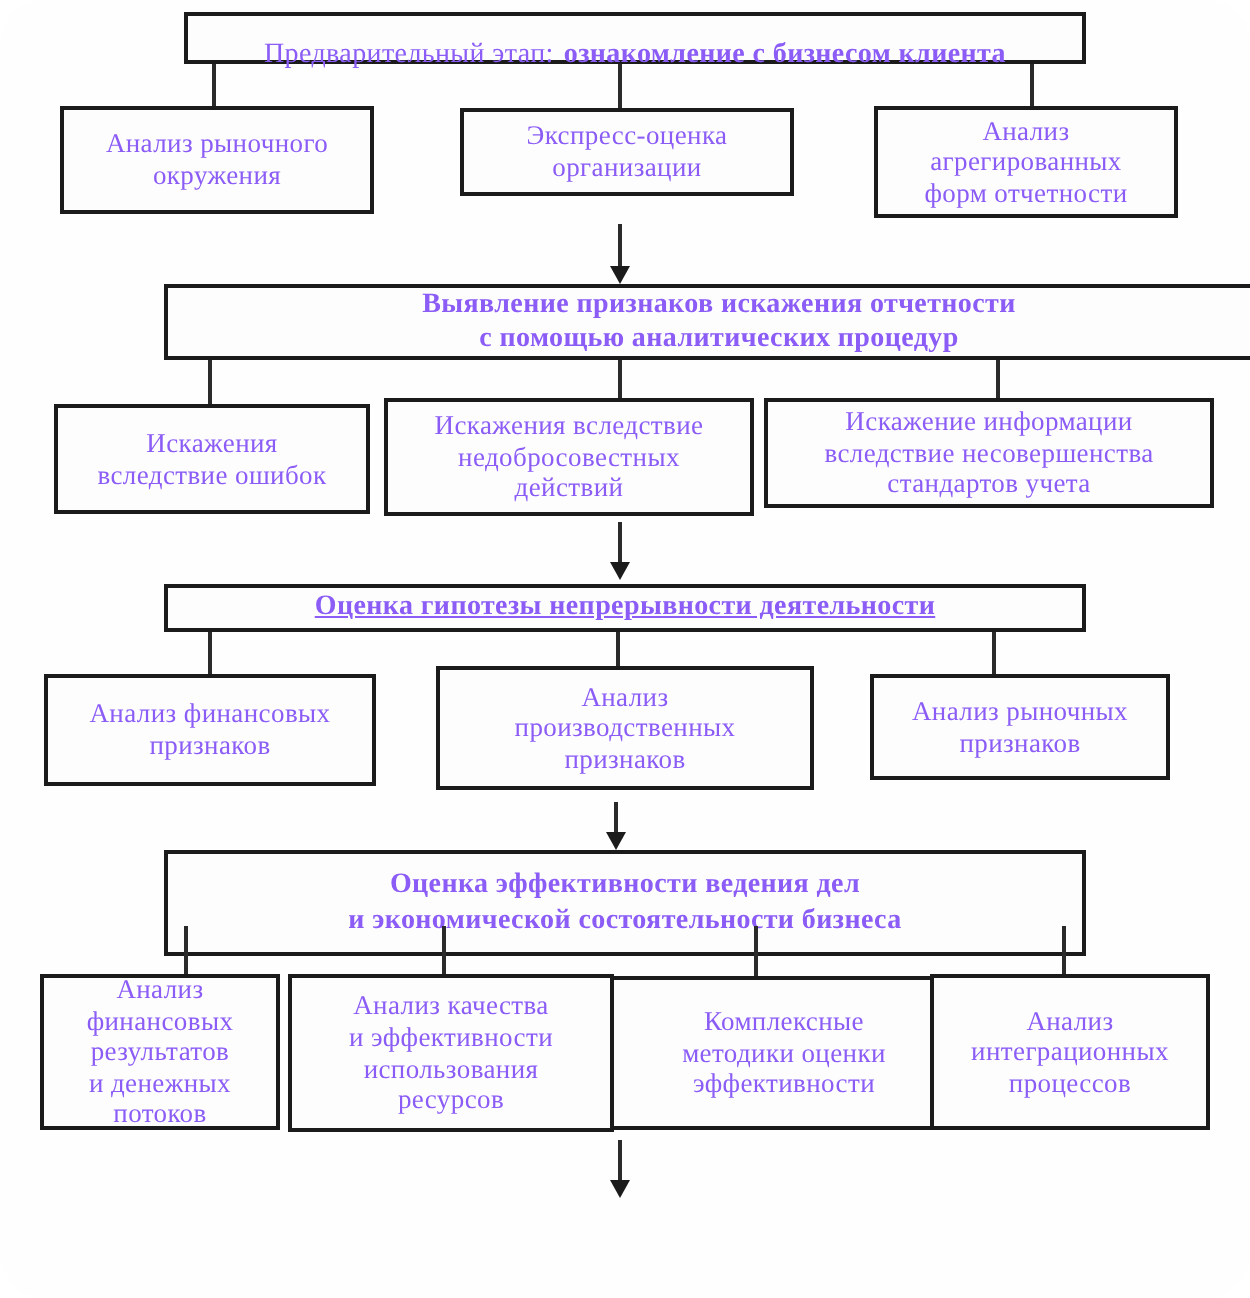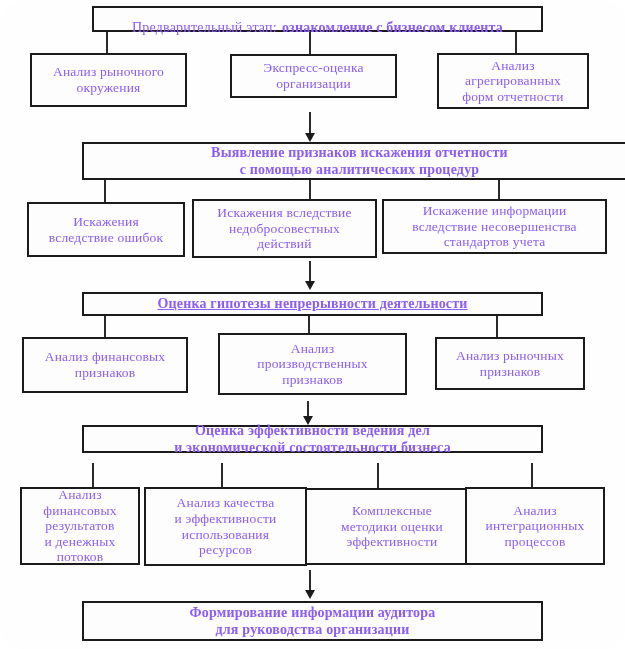--- a/index.html
+++ b/index.html
@@ -121,21 +121,21 @@
 производственных
 признаков</div>
   <div class="box cbox" style="left:423px; top:337px; width:150px; height:53px;margin-left:12px;">Анализ рыночных
 признаков</div>
 
   <div class="arrow" style="left:303px; top:401px;">
     <div class="shaft" style="height:15px;"></div>
     <div class="head" style="top:15px;"></div>
   </div>
 
-  <div class="box hbox" style="left:82px; top:425px; width:461px; height:28px;">Оценка эффективности ведения дел
+  <div class="box hbox" style="left:82px; top:425px; width:461px; height:53px;">Оценка эффективности ведения дел
 и экономической состоятельности бизнеса</div>
 
   <div class="vline" style="left:92px; top:463px; height:24px;"></div>
   <div class="vline" style="left:221px; top:463px; height:24px;"></div>
   <div class="vline" style="left:377px; top:463px; height:25px;"></div>
   <div class="vline" style="left:531px; top:463px; height:24px;"></div>
 
   <div class="box cbox" style="left:20px; top:487px; width:120px; height:78px;">Анализ
 финансовых
 результатов
@@ -150,16 +150,14 @@
 эффективности</div>
   <div class="box cbox" style="left:465px; top:487px; width:140px; height:78px;">Анализ
 интеграционных
 процессов</div>
 
   <div class="arrow" style="left:305px; top:570px;">
     <div class="shaft" style="height:20px;"></div>
     <div class="head" style="top:20px;"></div>
   </div>
 
-  <div class="box hbox" style="left:82px; top:601px; width:461px; height:40px;">Формирование информации аудитора
-для руководства организации</div>
 
 </div>
 
 </body></html>

